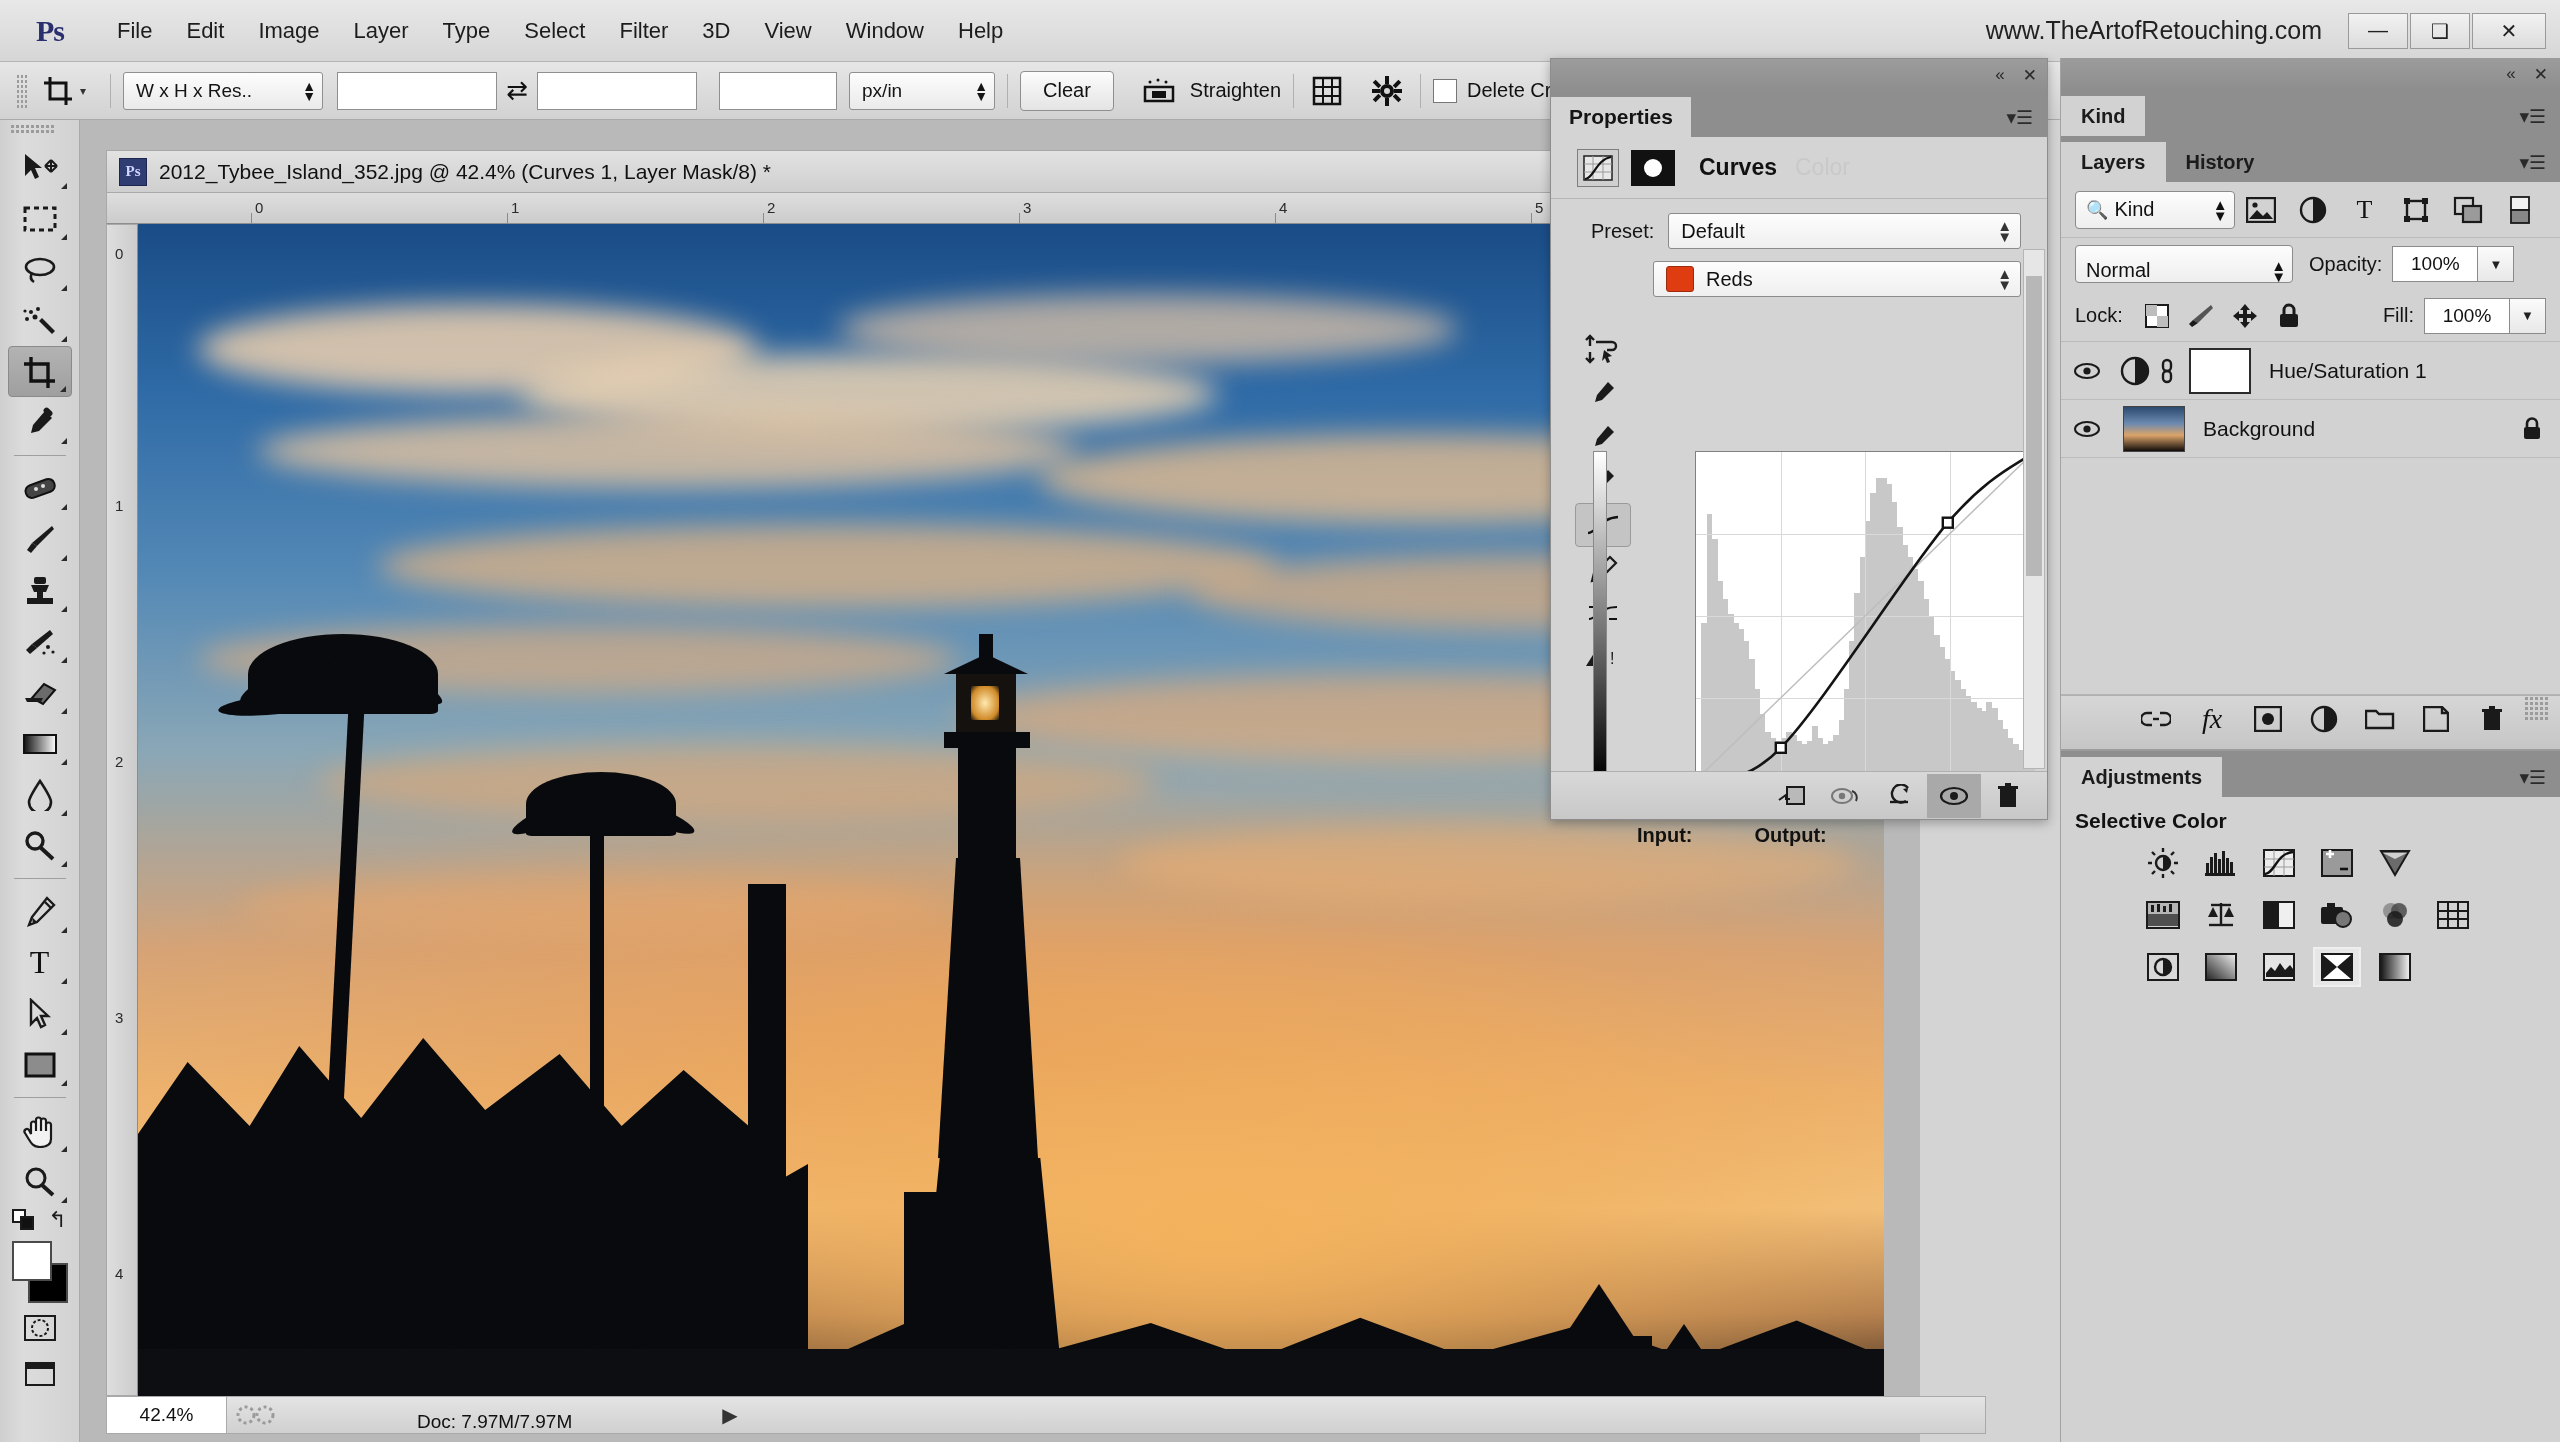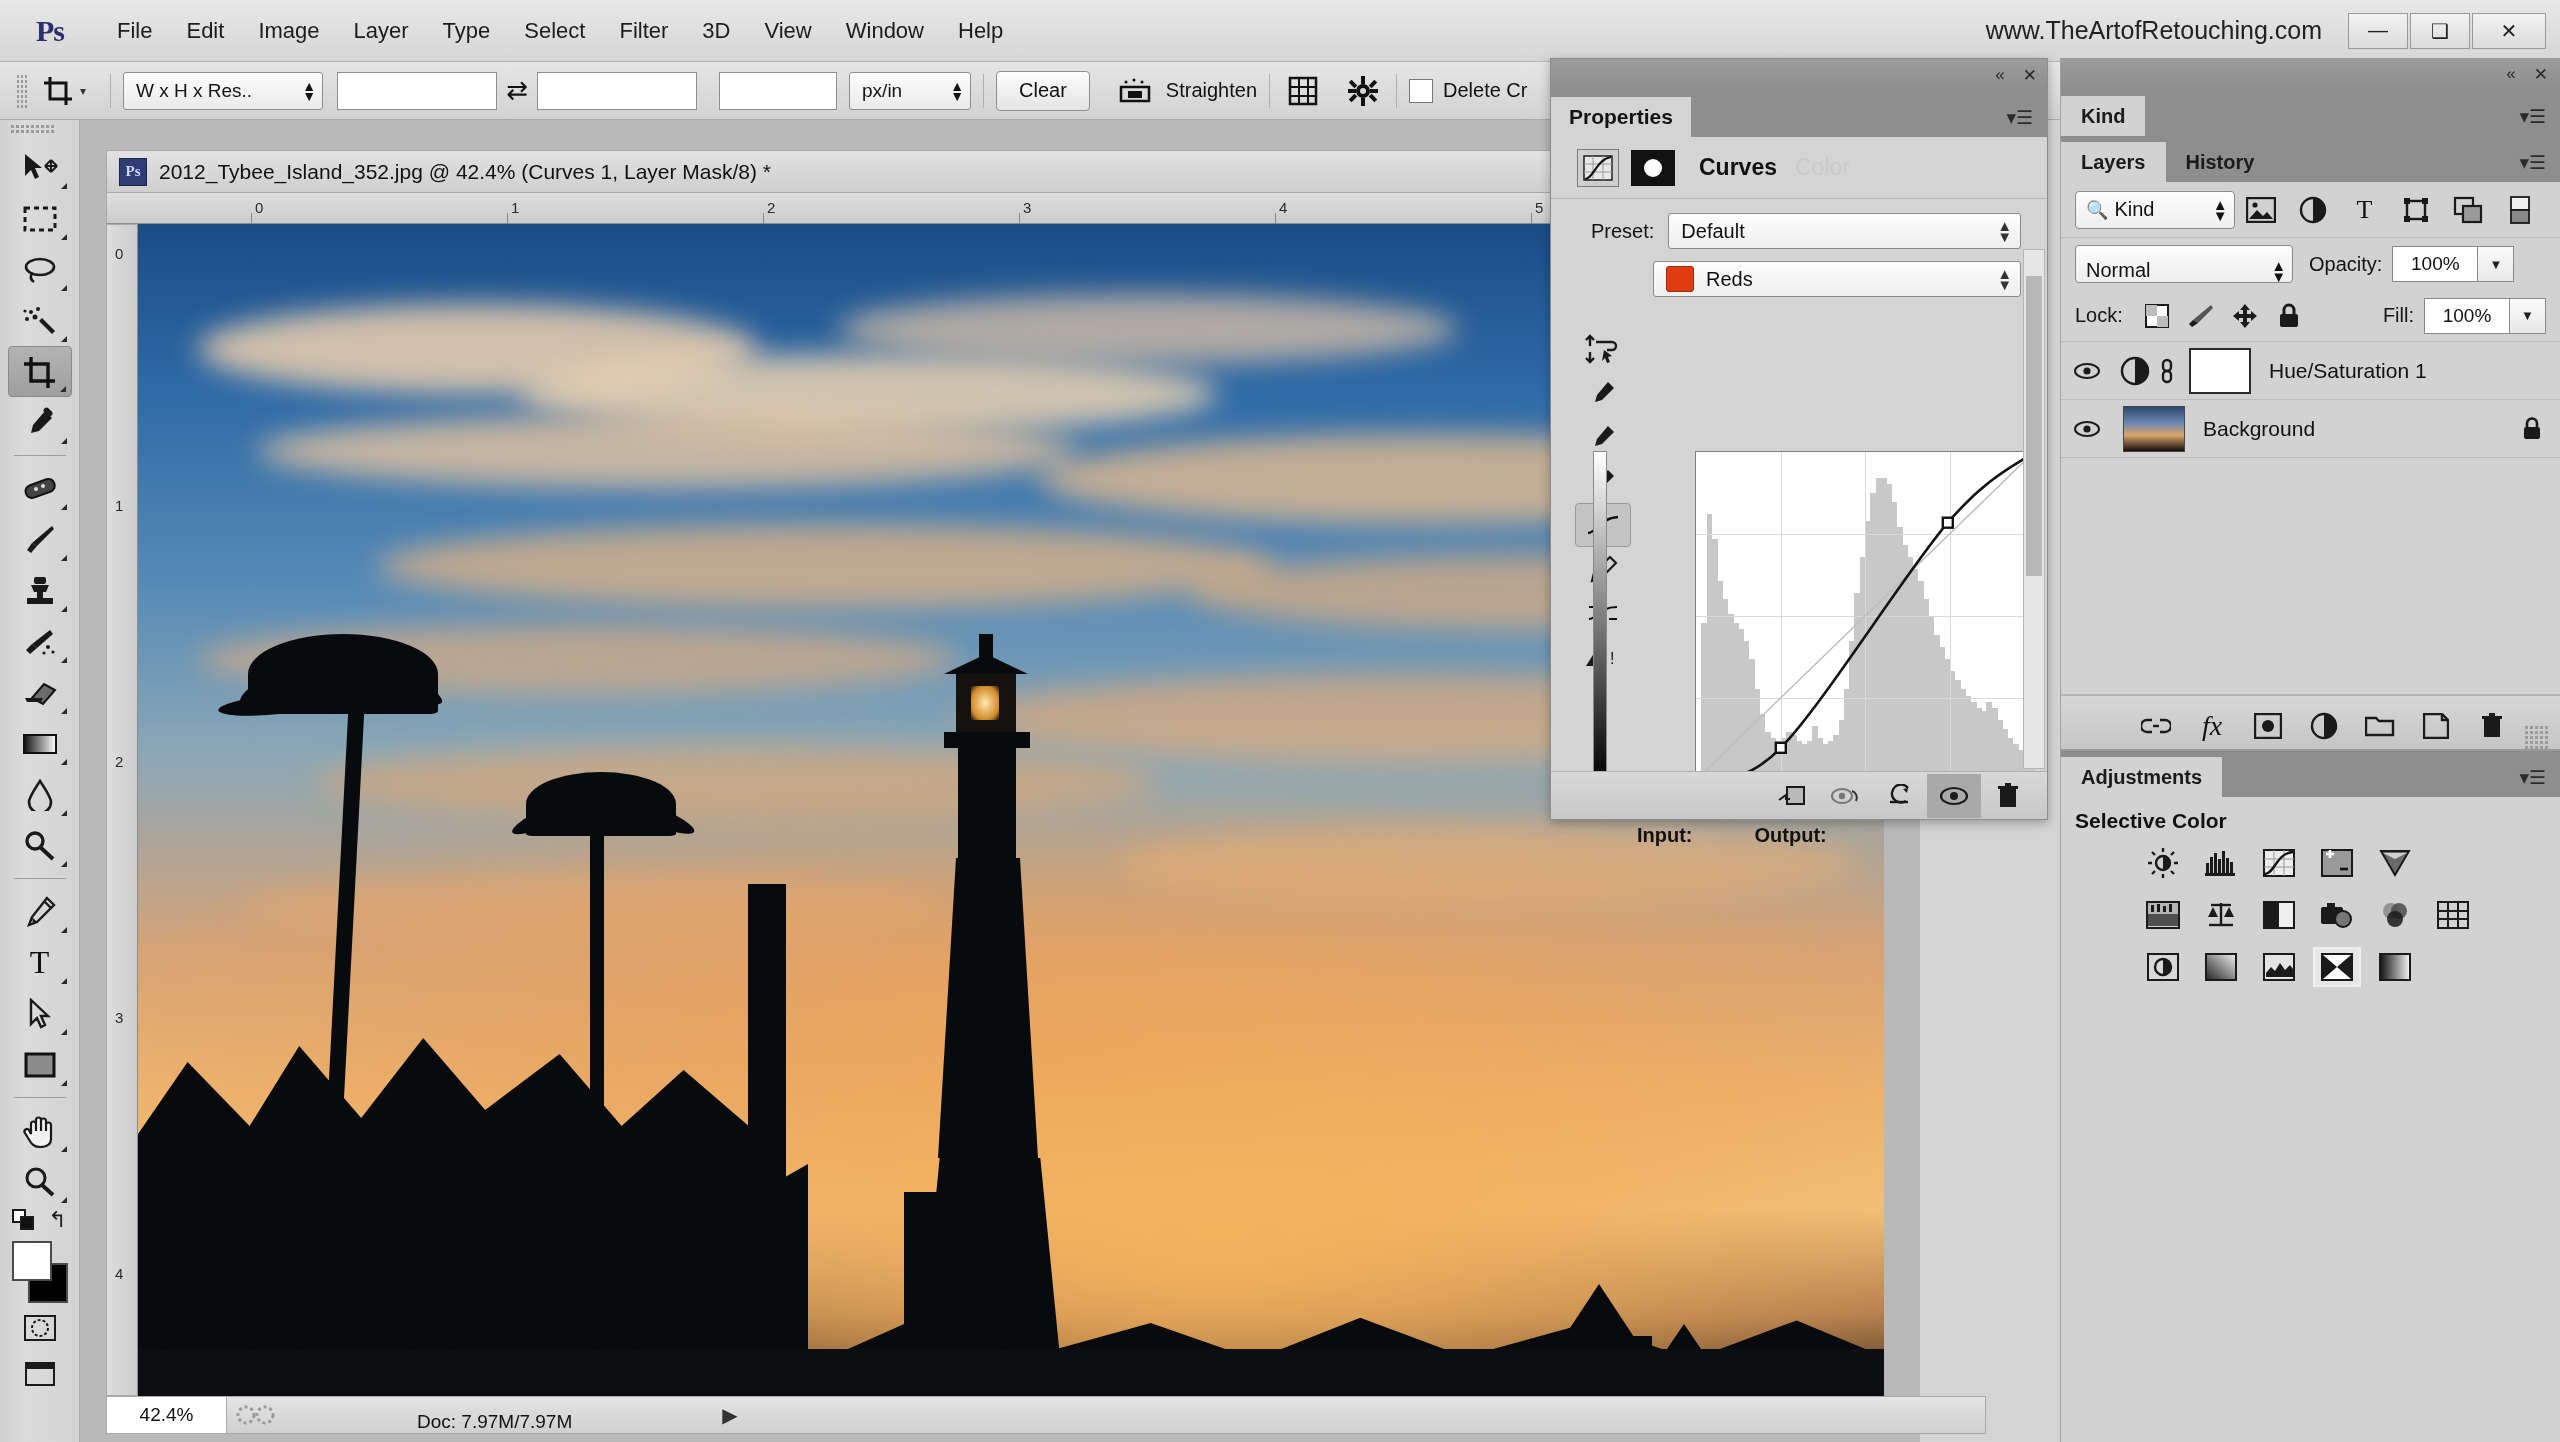--- a/index.html
+++ b/index.html
@@ -196,21 +196,21 @@
   .adjico{ width:44px; display:flex; align-items:center; justify-content:center; }
   .linkico{ width:32px; text-align:center; font-size:18px; color:#222; }
   .maskthumb{ width:62px; height:46px; background:#fff; border:2px solid #2b2b2b; }
   .maskthumb.focus{ outline:3px solid #1f2b4d; outline-offset:2px; }
   .bgthumb{ width:62px; height:46px; border:1px solid #444; margin-left:10px;
     background:linear-gradient(#2b4a6e,#6d8ab0 38%,#dba469 64%,#120d0b 100%); }
   .lname{ font-size:21px; color:#111; margin-left:18px; }
   .lname.italic{ }
   .locki{ margin-left:auto; margin-right:18px; font-size:19px; color:#222;}
   .layer-foot{ height:54px; background:linear-gradient(#d6d6d6,#c6c6c6);
-    border-top:1px solid #b0b0b0; display:flex; align-items:flex-end;
+    border-top:1px solid #b0b0b0; display:flex; align-items:flex-start;
     justify-content:flex-end; padding-right:10px; }
   .lf-btn{ width:56px; height:46px; display:flex; align-items:center;
     justify-content:center; font-size:22px; color:#1d1d1d; }
   .adjpanel{ border-top:2px solid #9b9b9b; }
   .adj-label{ font-size:21px; font-weight:bold; color:#111; padding:12px 0 12px 14px; }
   .adjgrid{ padding:0 0 14px 80px; }
   .adjrow{ display:flex; gap:14px; margin-bottom:16px; }
   .adjbtn{ width:44px; height:36px; display:flex; align-items:center;
     justify-content:center; }
   .adjbtn.hl{ outline:2px solid #efefef; background:#e6e6e6; }
@@ -254,21 +254,21 @@
   <div class="tiny-tri">▾</div>
   <div class="ob-sep"></div>
   <div class="ob-select" style="width:200px">
     <span>W x H x Res..</span>
     <span class="spin">▲<br>▼</span>
   </div>
   <input class="ob-input" style="width: 160px; margin-left: 14px;" value="">
   <div class="swapicon">⇄</div>
   <input class="ob-input" style="width: 160px;" value="">
   <input class="ob-input" style="width: 118px; margin-left: 22px;" value="">
-  <div class="ob-select" style="width:122px;margin-left:12px">
+  <div class="ob-select" style="width:146px;margin-left:12px">
     <span>px/in</span>
     <span class="spin">▲<br>▼</span>
   </div>
   <div class="ob-sep"></div>
   <div class="ob-btn">Clear</div>
   <div class="ob-icon" style="margin-left:24px">
     <svg width="34" height="28" viewBox="0 0 34 28">
         <rect x="3" y="10" width="28" height="14" fill="none" stroke="#111" stroke-width="2.5"></rect>
         <rect x="10" y="14" width="14" height="7" fill="#111"></rect>
         <circle cx="8" cy="5" r="1.5" fill="#111"></circle>

